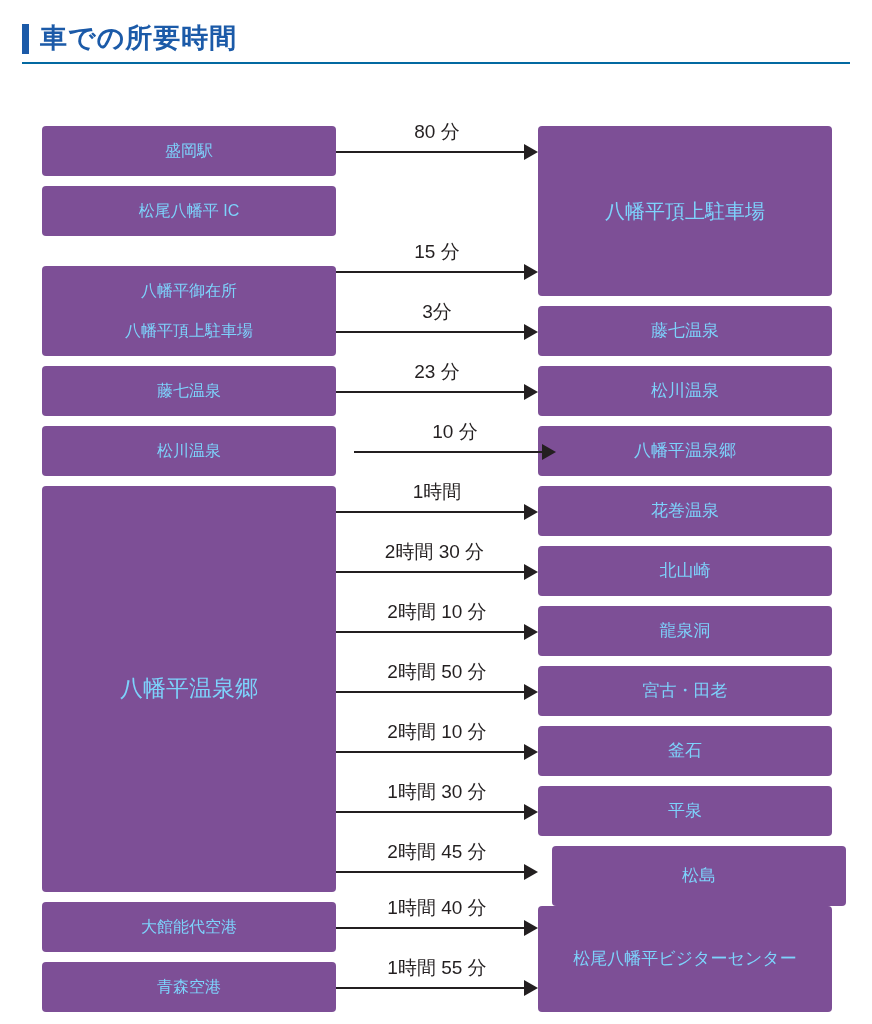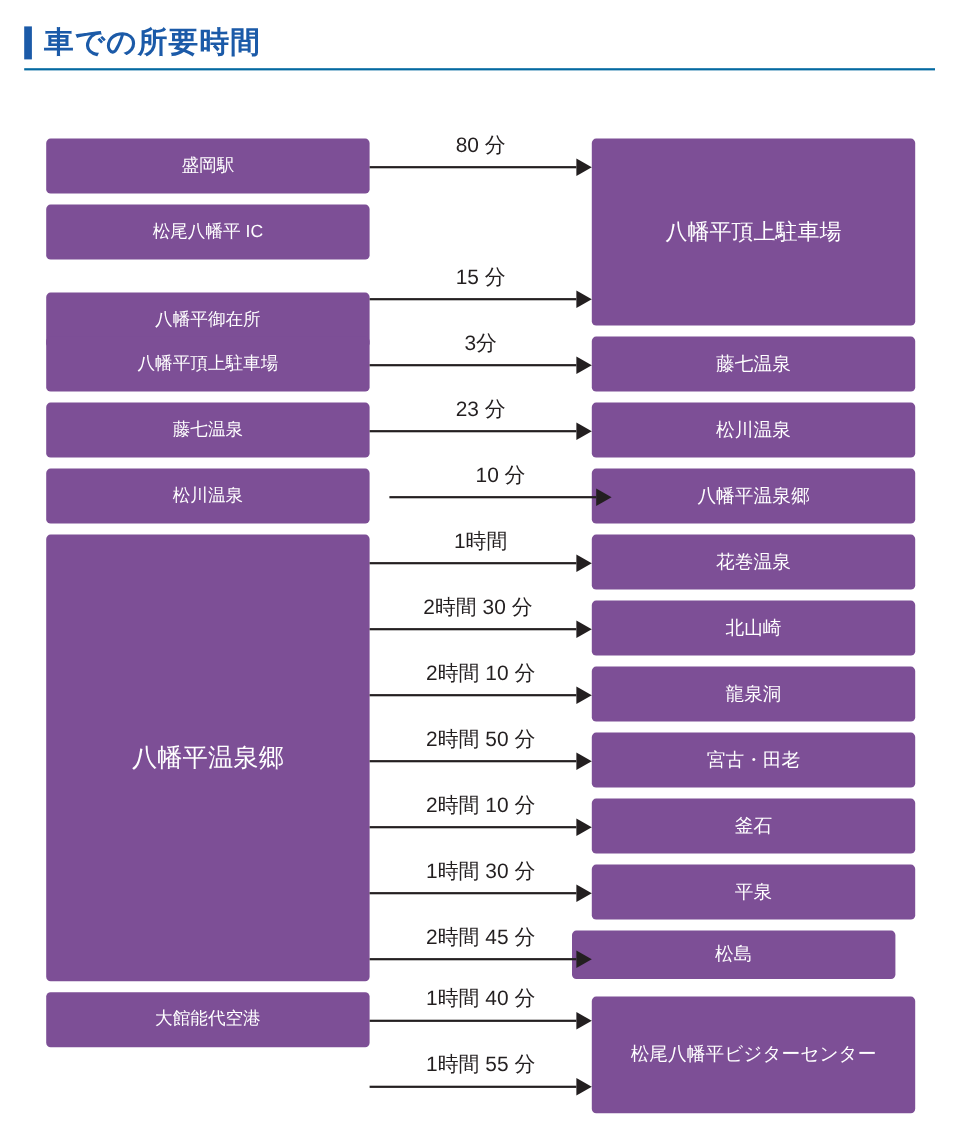--- a/index.html
+++ b/index.html
@@ -53,21 +53,21 @@
   .diagram {
     position: absolute;
     left: 0;
     top: 0;
     width: 872px;
     height: 1024px;
   }
   .node {
     position: absolute;
     background: #7d4f96;
-    color: #ffffff;
+    color: #7dd3fc;
     border-radius: 4px;
     display: flex;
     align-items: center;
     justify-content: center;
     text-align: center;
     font-size: 16px;
     line-height: 1.35;
     box-sizing: border-box;
     padding: 2px 6px;
   }
@@ -136,20 +136,21 @@
     <div class="node" style="left:42px; top:306px; width:294px; height:50px;">八幡平頂上駐車場</div>
 
     <div class="node" style="left:42px; top:366px; width:294px; height:50px;">藤七温泉</div>
 
     <div class="node" style="left:42px; top:426px; width:294px; height:50px;">松川温泉</div>
 
     <div class="node big-left" style="left:42px; top:486px; width:294px; height:406px;">八幡平温泉郷</div>
 
     <div class="node" style="left:42px; top:902px; width:294px; height:50px;">大館能代空港</div>
 
+    <div class="node" style="left:42px; top:962px; width:294px; height:50px;">青森空港</div>
 
     <div class="node right-top" style="left:538px; top:126px; width:294px; height:170px;">八幡平頂上駐車場</div>
 
     <div class="node right-std" style="left:538px; top:306px; width:294px; height:50px;">藤七温泉</div>
 
     <div class="node right-std" style="left:538px; top:366px; width:294px; height:50px;">松川温泉</div>
 
     <div class="node right-std" style="left:538px; top:426px; width:294px; height:50px;">八幡平温泉郷</div>
 
     <div class="node right-std" style="left:538px; top:486px; width:294px; height:50px;">花巻温泉</div>
@@ -157,21 +158,21 @@
     <div class="node right-std" style="left:538px; top:546px; width:294px; height:50px;">北山崎</div>
 
     <div class="node right-std" style="left:538px; top:606px; width:294px; height:50px;">龍泉洞</div>
 
     <div class="node right-std" style="left:538px; top:666px; width:294px; height:50px;">宮古・田老</div>
 
     <div class="node right-std" style="left:538px; top:726px; width:294px; height:50px;">釜石</div>
 
     <div class="node right-std" style="left:538px; top:786px; width:294px; height:50px;">平泉</div>
 
-    <div class="node right-std" style="left:520px; top:846px; width:294px; height:44px;">松島</div>
+    <div class="node right-std" style="left:552px; top:846px; width:294px; height:60px;">松島</div>
 
     <div class="node right-visitor" style="left:538px; top:906px; width:294px; height:106px; flex-direction:row;">
       <span>松尾八幡平</span>
       <span>ビジターセンター</span>
     </div>
 
     <div class="conn" style="left:336px; top:139px; width:202px;">
       <div class="label">80 分</div>
       <div class="line" style="width:188px;"></div>
       <div class="head" style="left:188px;"></div>

